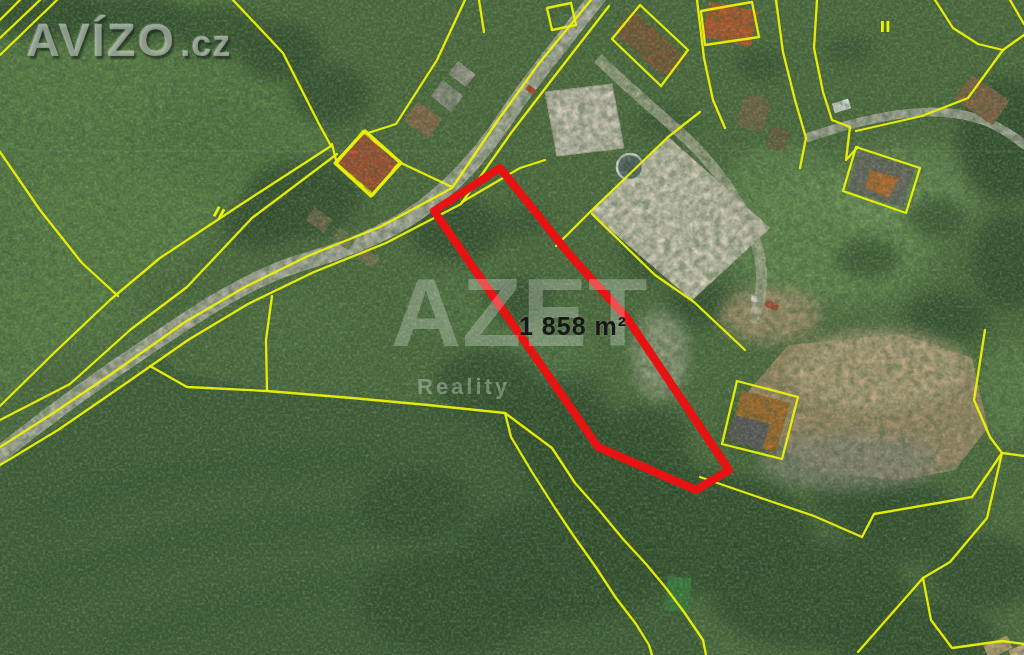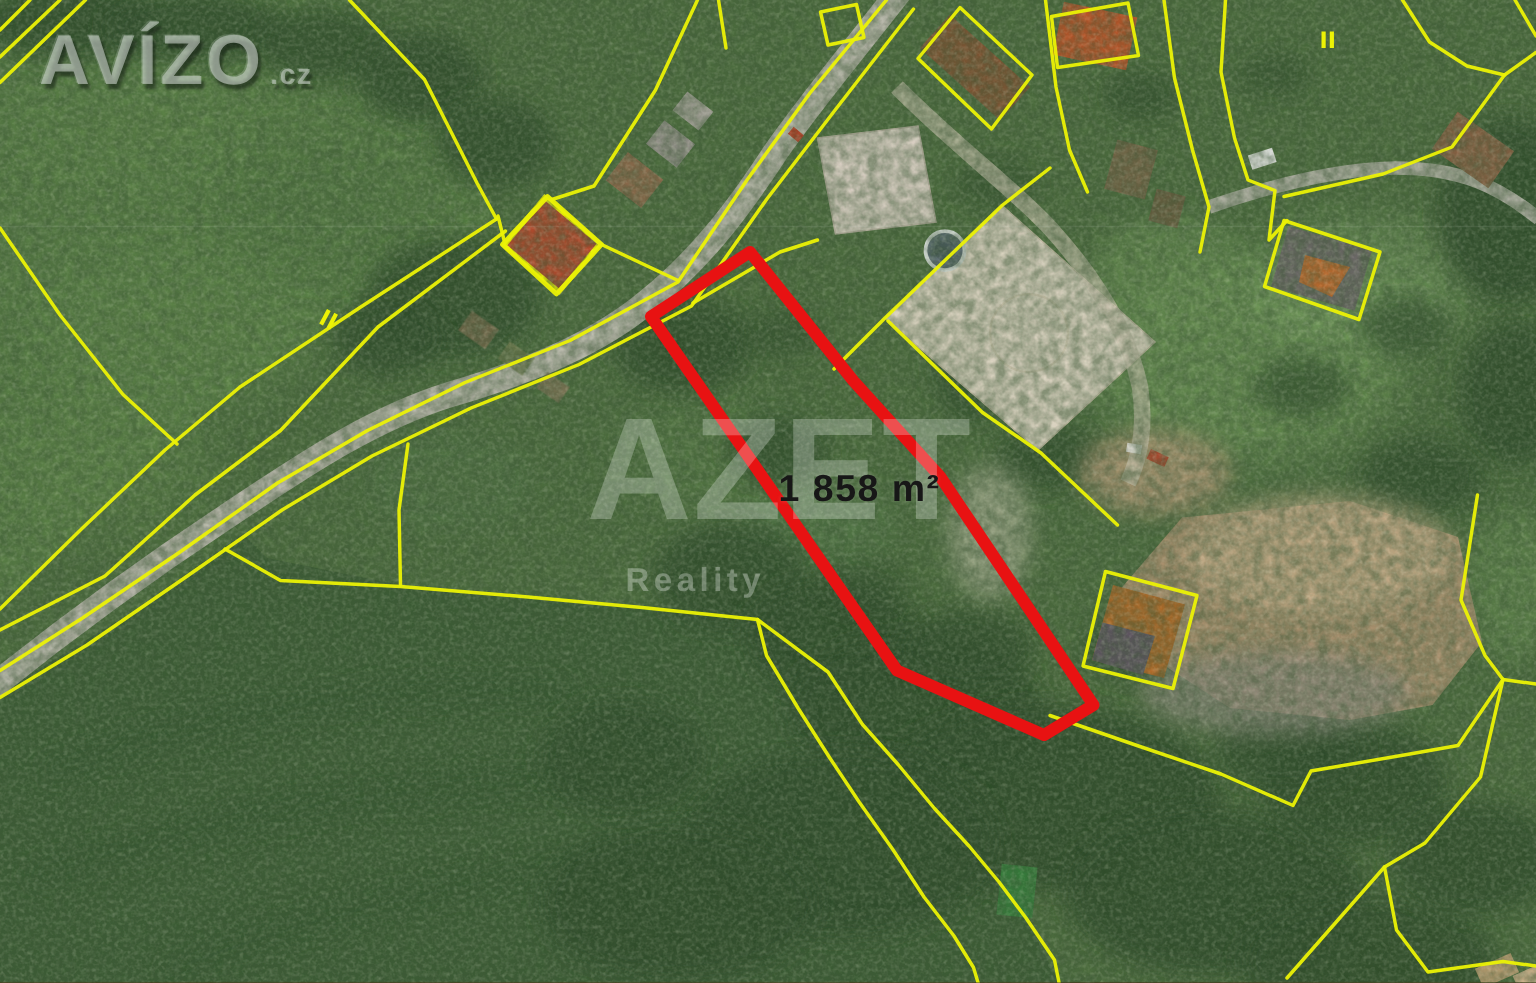--- a/index.html
+++ b/index.html
@@ -1,28 +1,28 @@
 <!DOCTYPE html>
 <html><head>
 <meta charset="utf-8">
 <style>
   html,body{margin:0;padding:0;background:#222;}
   .stage{
     position:relative;width:1024px;height:655px;overflow:hidden;
-    background:#a16207;font-family:"Liberation Sans",sans-serif;
+    background:#0369a1;font-family:"Liberation Sans",sans-serif;
   }
   .stage svg{position:absolute;left:0;top:0;}
   .txt{position:absolute;white-space:nowrap;}
   #portal-logo{
     left:26px;top:16px;display:flex;align-items:baseline;gap:4px;
     color:rgba(198,207,199,0.60);font-weight:bold;letter-spacing:2px;
     text-shadow:2px 3px 2px rgba(18,28,18,0.55),-1px -1px 0 rgba(236,242,236,0.18);
   }
   .logo-main{font-size:47px;line-height:1;}
-  .logo-suffix{font-size:19px;line-height:1;letter-spacing:1px;}
+  .logo-suffix{font-size:36px;line-height:1;letter-spacing:1px;}
   #area-label{
     font-size:25px;font-weight:bold;color:#171717;letter-spacing:1px;
     text-shadow:0 0 3px rgba(220,225,215,0.25);
   }
   #wm-azet{
     left:391px;top:264px;font-size:97px;font-weight:bold;line-height:1;
     color:rgba(255,255,255,0.26);letter-spacing:1px;
   }
   #wm-reality{
     left:417px;top:376px;font-size:22px;font-weight:bold;line-height:1;

